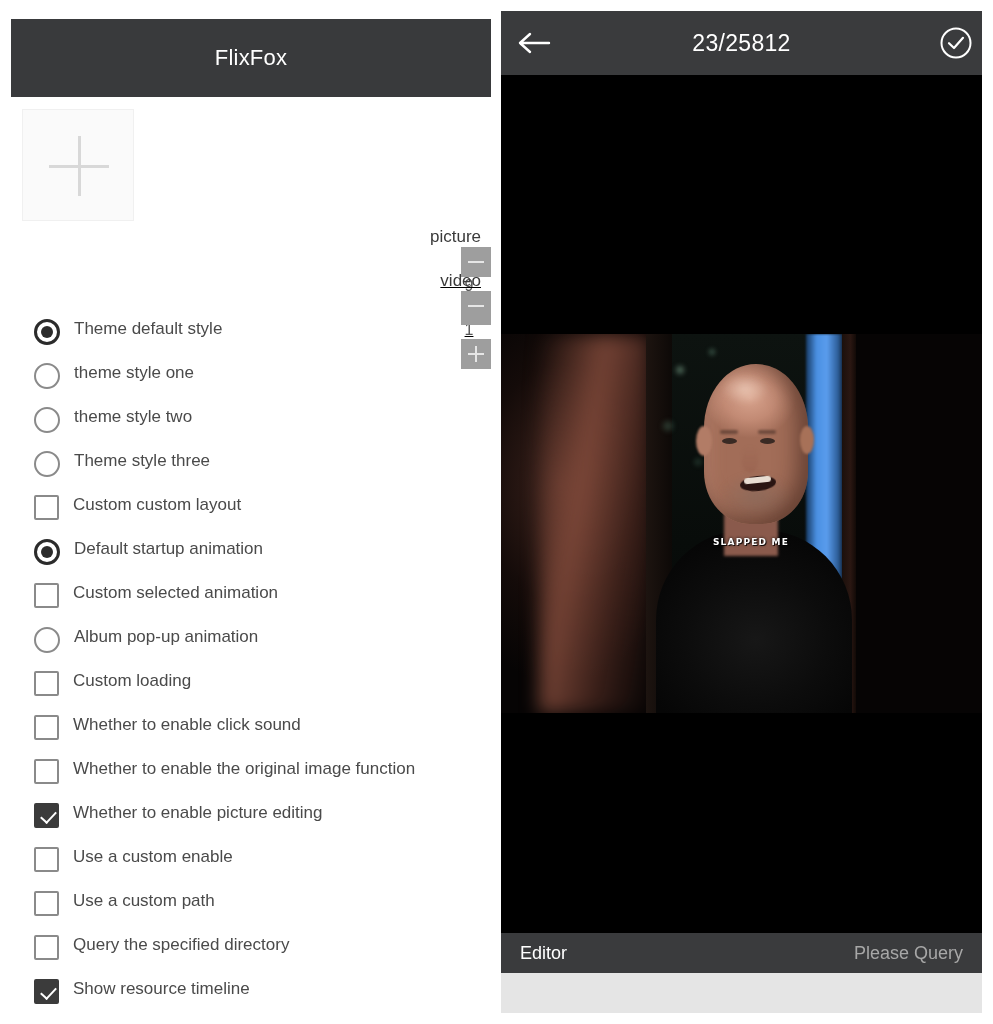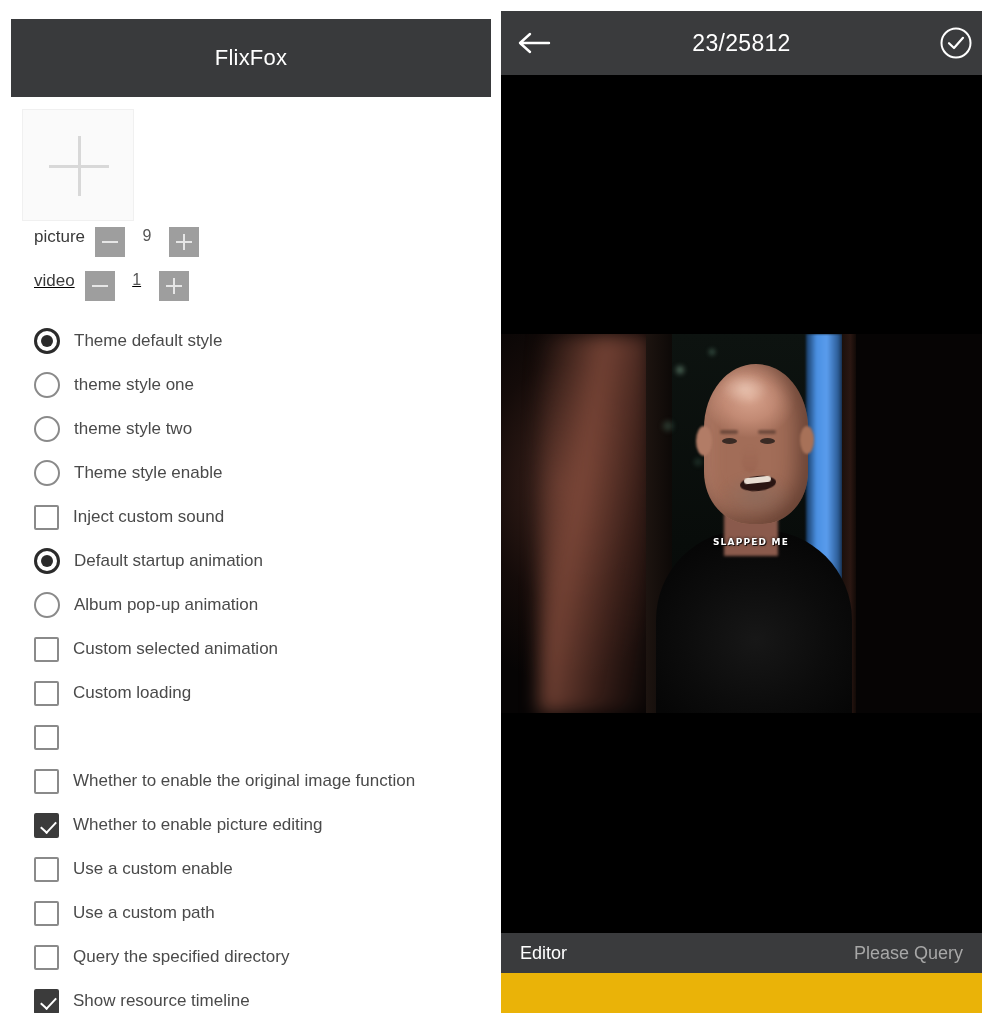--- a/index.html
+++ b/index.html
@@ -70,23 +70,24 @@
   #add-tile .plus-v {
     position: absolute;
     left: 54.5px; top: 26px;
     width: 3px; height: 60px;
     background: #d8d8d8;
   }
 
   
   .stepper-row {
     display: flex;
-    align-items: flex-start;
+    align-items: flex-end;
     height: 38px;
     padding-left: 23px;
+    flex-direction: column;
   }
   #stepper-picture { margin-top: 6px; }
   #stepper-video { margin-top: 6px; text-decoration: underline; }
 
   .stepper-label {
     font-size: 17px;
     color: #3a3a3a;
     margin-right: 10px;
   }
   .step-btn {
@@ -115,21 +116,20 @@
     min-width: 44px;
     text-align: center;
   }
 
   
   #options-list {
     margin-top: 10px;
   }
   .option-row {
     display: flex;
-    align-items: center;
     height: 44px;
     padding-left: 23px;
     cursor: pointer;
   }
   .option-label {
     font-size: 17px;
     color: #4a4a4a;
     margin-left: 14px;
     white-space: nowrap;
   }
@@ -178,21 +178,21 @@
     transform: rotate(43deg);
   }
 
   
   #right-panel {
     position: absolute;
     left: 501px;
     top: 11px;
     width: 481px;
     height: 1002px;
-    background: #eab308;
+    background: #e5e5e5;
     overflow: hidden;
   }
 
   #right-appbar {
     position: relative;
     width: 481px;
     height: 64px;
     background: #3a3b3d;
     display: flex;
     align-items: center;
@@ -503,44 +503,45 @@
           <div class="option-row">
             <span class="radio"></span>
             <span class="option-label">theme style one</span>
           </div>
           <div class="option-row">
             <span class="radio"></span>
             <span class="option-label">theme style two</span>
           </div>
           <div class="option-row">
             <span class="radio"></span>
-            <span class="option-label">Theme style enable</span>
-          </div>
-          <div class="option-row">
-            <span class="checkbox"></span>
-            <span class="option-label">Inject custom sound</span>
+            <span class="option-label">Theme style three</span>
+          </div>
+          <div class="option-row">
+            <span class="checkbox"></span>
+            <span class="option-label">Custom custom layout</span>
           </div>
           <div class="option-row">
             <span class="radio checked"></span>
             <span class="option-label">Default startup animation</span>
           </div>
           <div class="option-row">
+            <span class="checkbox"></span>
+            <span class="option-label">Custom selected animation</span>
+          </div>
+          <div class="option-row">
             <span class="radio"></span>
             <span class="option-label">Album pop-up animation</span>
           </div>
           <div class="option-row">
             <span class="checkbox"></span>
-            <span class="option-label">Custom selected animation</span>
-          </div>
-          <div class="option-row">
-            <span class="checkbox"></span>
             <span class="option-label">Custom loading</span>
           </div>
           <div class="option-row">
             <span class="checkbox"></span>
+            <span class="option-label">Whether to enable click sound</span>
           </div>
           <div class="option-row">
             <span class="checkbox"></span>
             <span class="option-label">Whether to enable the original image function</span>
           </div>
           <div class="option-row">
             <span class="checkbox checked"></span>
             <span class="option-label">Whether to enable picture editing</span>
           </div>
           <div class="option-row">

